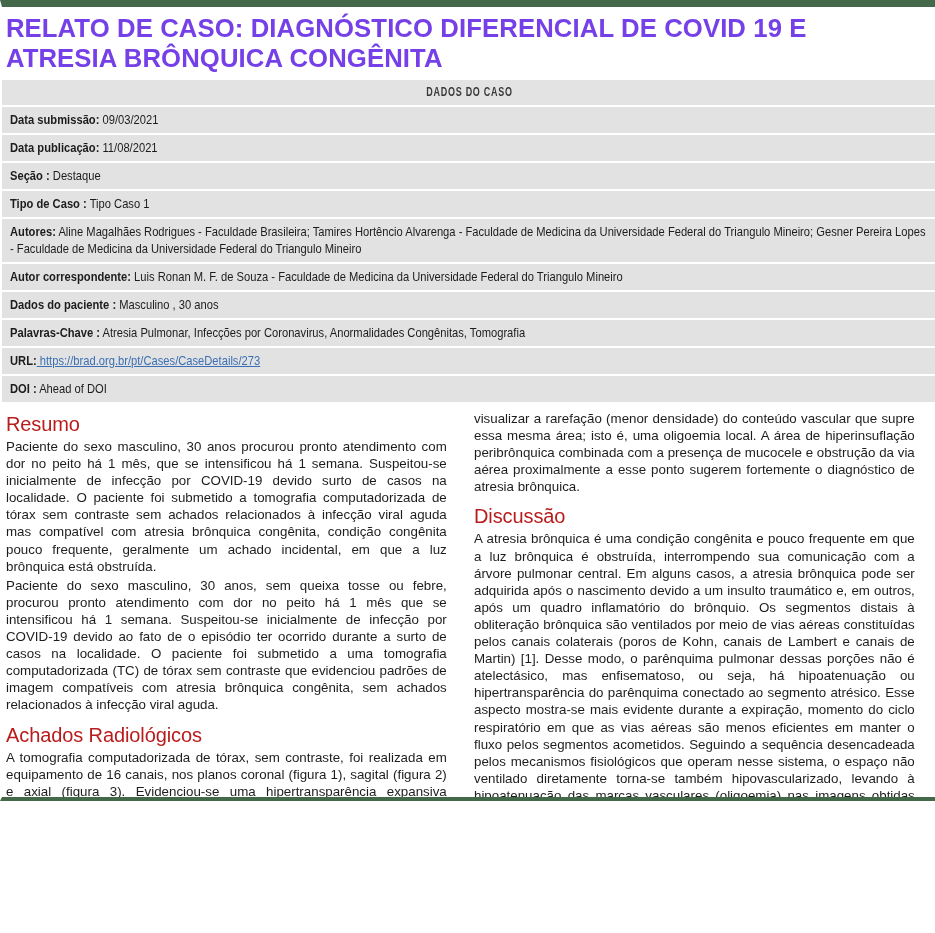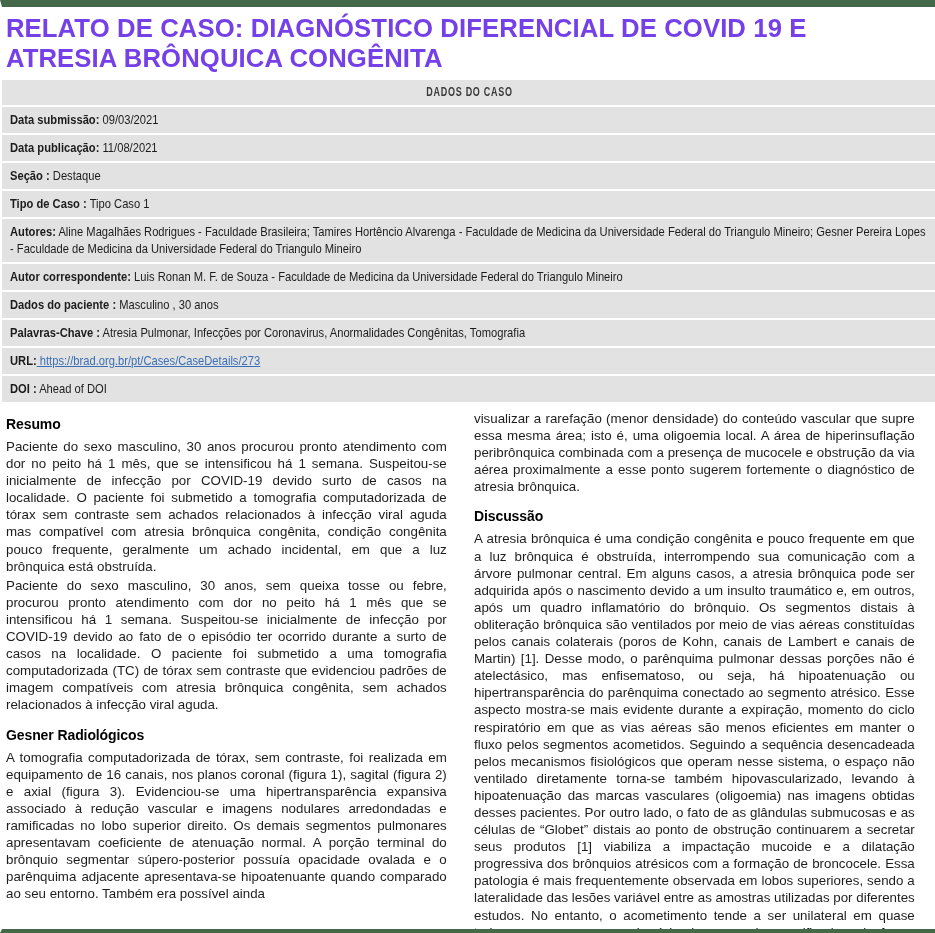--- a/index.html
+++ b/index.html
@@ -11,21 +11,21 @@
   body {
     font-family: "Liberation Sans", sans-serif;
     width: 935px;
     height: 933px;
     overflow: hidden;
     position: relative;
     box-sizing: border-box;
   }
   .page {
     width: 935px;
-    height: 933px;
+    height: 801px;
     box-sizing: border-box;
     border-top: 7px solid #44684a;
     border-bottom: 4px solid #44684a;
     border-left: 2px solid #ffffff;
     position: relative;
     overflow: hidden;
     background: #ffffff;
   }
   
   .doc-title {
@@ -86,23 +86,23 @@
     display: flex;
     gap: 25px;
     padding: 6px 4px 0 4px;
     box-sizing: border-box;
   }
   .col {
     width: 443px;
     flex: 0 0 443px;
   }
   h2.sec-title {
-    color: #000000;
-    font-size: 14px;
-    font-weight: bold;
+    color: #b91c1c;
+    font-size: 20px;
+    font-weight: normal;
     margin: 9px 0 2px 0;
     line-height: 24px;
     letter-spacing: -0.1px;
   }
   .col > h2.sec-title:first-child { margin-top: 2px; }
   p.body-text {
     margin: 0 0 2px 0;
     font-size: 13.4px;
     line-height: 17.1px;
     color: #1d1d1d;
@@ -191,21 +191,21 @@
   </table>
 
   <div class="columns">
 
     <div class="col">
       <h2 class="sec-title">Resumo</h2>
       <p class="body-text">Paciente do sexo masculino, 30 anos procurou pronto atendimento com dor no peito há 1 mês, que se intensificou há 1 semana. Suspeitou-se inicialmente de infecção por COVID-19 devido surto de casos na localidade. O paciente foi submetido a tomografia computadorizada de tórax sem contraste sem achados relacionados à infecção viral aguda mas compatível com atresia brônquica congênita, condição congênita pouco frequente, geralmente um achado incidental, em que a luz brônquica está obstruída.</p>
 
       <p class="body-text">Paciente do sexo masculino, 30 anos, sem queixa tosse ou febre, procurou pronto atendimento com dor no peito há 1 mês que se intensificou há 1 semana. Suspeitou-se inicialmente de infecção por COVID-19 devido ao fato de o episódio ter ocorrido durante a surto de casos na localidade. O paciente foi submetido a uma tomografia computadorizada (TC) de tórax sem contraste que evidenciou padrões de imagem compatíveis com atresia brônquica congênita, sem achados relacionados à infecção viral aguda.</p>
 
-      <h2 class="sec-title">Gesner Radiológicos</h2>
+      <h2 class="sec-title">Achados Radiológicos</h2>
       <p class="body-text">A tomografia computadorizada de tórax, sem contraste, foi realizada em equipamento de 16 canais, nos planos coronal (figura 1), sagital (figura 2) e axial (figura 3). Evidenciou-se uma hipertransparência expansiva associado à redução vascular e imagens nodulares arredondadas e ramificadas no lobo superior direito. Os demais segmentos pulmonares apresentavam coeficiente de atenuação normal. A porção terminal do brônquio segmentar súpero-posterior possuía opacidade ovalada e o parênquima adjacente apresentava-se hipoatenuante quando comparado ao seu entorno. Também era possível ainda</p>
     </div>
 
     <div class="col">
       <p class="body-text cont">visualizar a rarefação (menor densidade) do conteúdo vascular que supre essa mesma área; isto é, uma oligoemia local. A área de hiperinsuflação peribrônquica combinada com a presença de mucocele e obstrução da via aérea proximalmente a esse ponto sugerem fortemente o diagnóstico de atresia brônquica.</p>
 
       <h2 class="sec-title">Discussão</h2>
       <p class="body-text">A atresia brônquica é uma condição congênita e pouco frequente em que a luz brônquica é obstruída, interrompendo sua comunicação com a árvore pulmonar central. Em alguns casos, a atresia brônquica pode ser adquirida após o nascimento devido a um insulto traumático e, em outros, após um quadro inflamatório do brônquio. Os segmentos distais à obliteração brônquica são ventilados por meio de vias aéreas constituídas pelos canais colaterais (poros de Kohn, canais de Lambert e canais de Martin) [1]. Desse modo, o parênquima pulmonar dessas porções não é atelectásico, mas enfisematoso, ou seja, há hipoatenuação ou hipertransparência do parênquima conectado ao segmento atrésico. Esse aspecto mostra-se mais evidente durante a expiração, momento do ciclo respiratório em que as vias aéreas são menos eficientes em manter o fluxo pelos segmentos acometidos. Seguindo a sequência desencadeada pelos mecanismos fisiológicos que operam nesse sistema, o espaço não ventilado diretamente torna-se também hipovascularizado, levando à hipoatenuação das marcas vasculares (oligoemia) nas imagens obtidas desses pacientes. Por outro lado, o fato de as glândulas submucosas e as células de “Globet” distais ao ponto de obstrução continuarem a secretar seus produtos [1] viabiliza a impactação mucoide e a dilatação progressiva dos brônquios atrésicos com a formação de broncocele. Essa patologia é mais frequentemente observada em lobos superiores, sendo a lateralidade das lesões variável entre as amostras utilizadas por diferentes estudos. No entanto, o acometimento tende a ser unilateral em quase todos os casos, com predomínio de mucoceles ramificadas, de forma ovalada/</p>
     </div>
 

